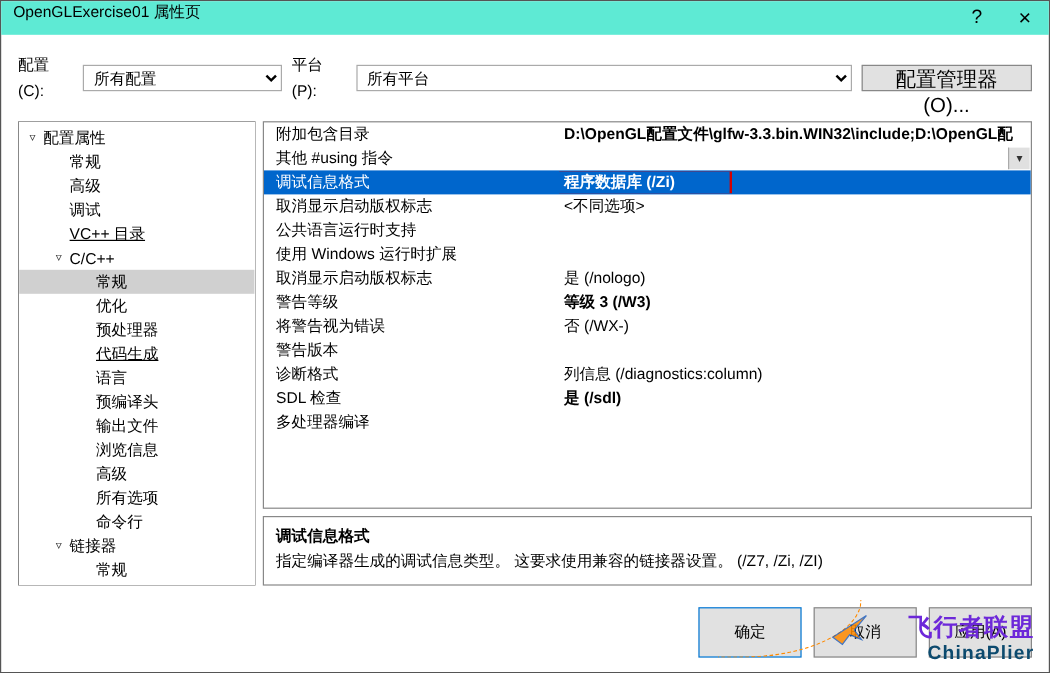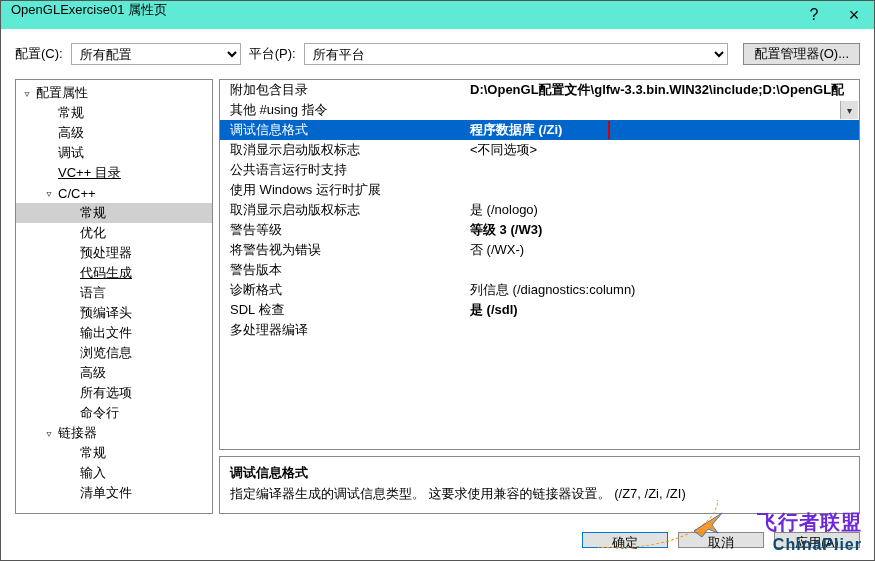--- a/index.html
+++ b/index.html
@@ -7,21 +7,21 @@
   .window { position:relative; width:875px; height:561px; background:#fff; border:1px solid #555; margin:0 auto; display:flex; flex-direction:column; }
   .titlebar { display:flex; align-items:flex-start; height:28px; padding:0 0 0 10px; background:#5eead4; }
   .title { flex:1; font-size:13px; }
   .tbtn { width:40px; height:28px; display:flex; align-items:center; justify-content:center; font-size:16px; cursor:default; }
   .tbtn.close { font-size:18px; }
   .toolbar { display:flex; align-items:center; gap:8px; padding:14px 14px; }
   .lbl { font-size:13px; line-height:22px; }
   select { height:22px; border:1px solid #aaa; background:#fff; font-size:13px; padding:0 4px; }
   #sel-config { width:170px; }
   #sel-platform { width:424px; }
-  .btn { height:22px; border:1px solid #888; background:#e1e1e1; font-size:13px; padding:0 10px; cursor:default; }
+  .btn { height:22px; border:1px solid #888; background:#e1e1e1; font-size:17px; padding:0 10px; cursor:default; }
   .config-mgr { margin-left:auto; }
   .mainrow { flex:1; display:flex; padding:0 14px 8px 14px; min-height:0; }
   .tree-pane { width:198px; border:1px solid #888; background:#fff; overflow:auto; margin-right:6px; }
   .tree { padding:3px 0; }
   .tree-item { display:flex; align-items:center; height:20px; padding-left:4px; white-space:nowrap; }
   .tree-ind { display:inline-block; width:14px; text-align:center; font-size:10px; color:#333; }
   .tree-label { padding:0 2px; }
   .tree-selected { background:#d0d0d0; }
   .right-pane { flex:1; display:flex; flex-direction:column; min-width:0; }
   .grid-pane { flex:1; border:1px solid #888; overflow:hidden; position:relative; }
@@ -30,21 +30,21 @@
   .prop-name { width:246px; padding-left:10px; overflow:hidden; text-overflow:ellipsis; white-space:nowrap; }
   .prop-val { flex:1; padding-left:4px; overflow:hidden; text-overflow:ellipsis; white-space:nowrap; position:relative; }
   .prop-val.b { font-weight:700; }
   .highlight-box { position:absolute; left:-4px; top:-2px; width:148px; height:22px; border:2px solid #d40000; pointer-events:none; }
   .row-dd { position:absolute; right:1px; top:21px; width:18px; height:18px; background:#e0e0e0; color:#333;
             display:flex; align-items:center; justify-content:center; font-size:10px; border-left:1px solid #aaa;}
   .desc-pane { margin-top:6px; border:1px solid #888; min-height:58px; padding:6px 10px 6px 10px; line-height:1.6; }
   .desc-title { font-weight:700; }
   .desc-body { }
   .button-row { display:flex; justify-content:flex-end; gap:10px; padding:10px 14px 12px 14px; position:relative; }
-  .btn2 { width:86px; height:16px; border:1px solid #888; background:#e1e1e1; font-size:13px; cursor:default; }
+  .btn2 { width:86px; height:42px; border:1px solid #888; background:#e1e1e1; font-size:13px; cursor:default; }
   .btn-ok { background:#e1e1e1; border:1px solid #0078d7; }
   .watermark { position:absolute; right:0; bottom:0; width:220px; height:64px; pointer-events:none; }
   .logo { position:absolute; right:12px; bottom:6px; font-family: Arial, sans-serif; }
   .logo .cn { color:#6d28d9; font-weight:700; font-size:20px; letter-spacing:1px; }
   .logo .en { color:#0c4a6e; font-weight:700; font-size:16px; letter-spacing:1px; display:block; text-align:right; }
   .plane { position:absolute; right:146px; bottom:14px; }
   .plane svg { opacity:.85; }
   .trail { position:absolute; right:156px; bottom:12px; width:120px; height:48px; border-bottom:1px dashed #ff8a00;
            border-left:1px dashed #ff8a00; border-radius:0 0 0 100px/0 0 0 48px; transform: scaleX(-1); }
 </style>

